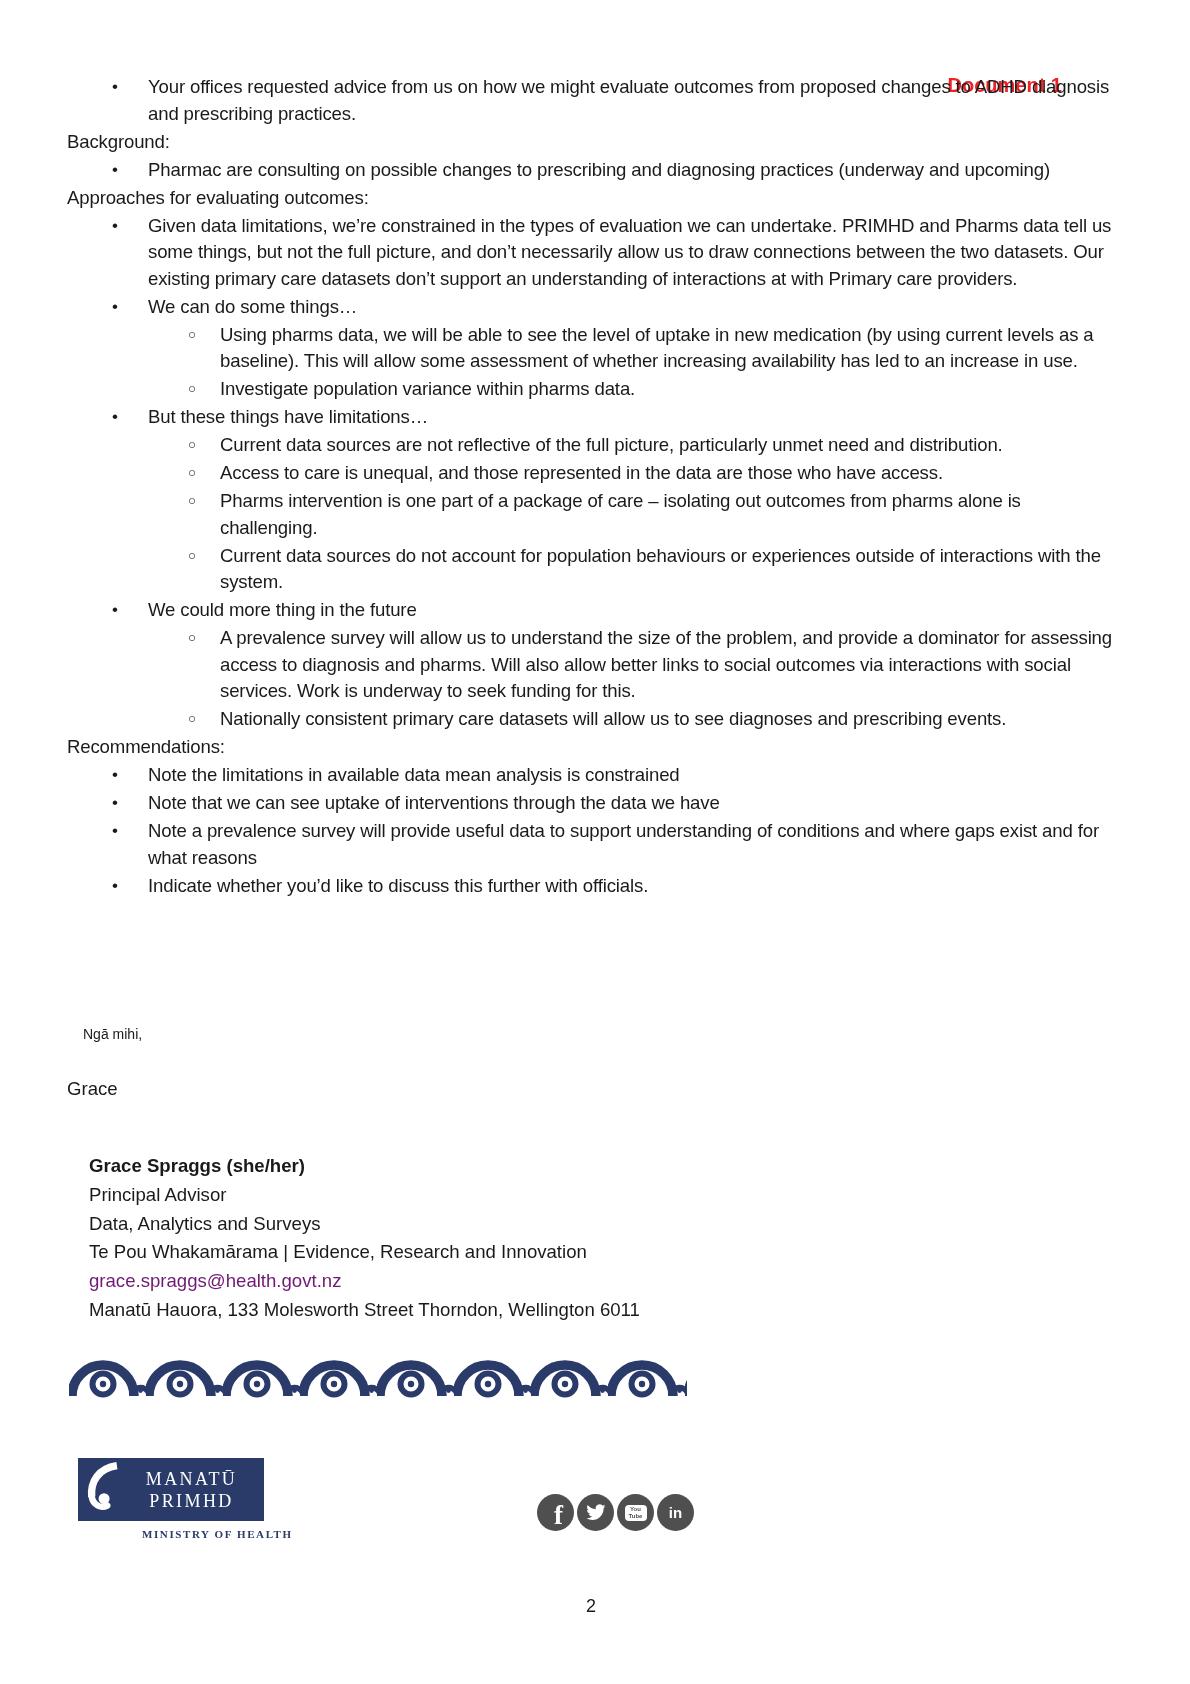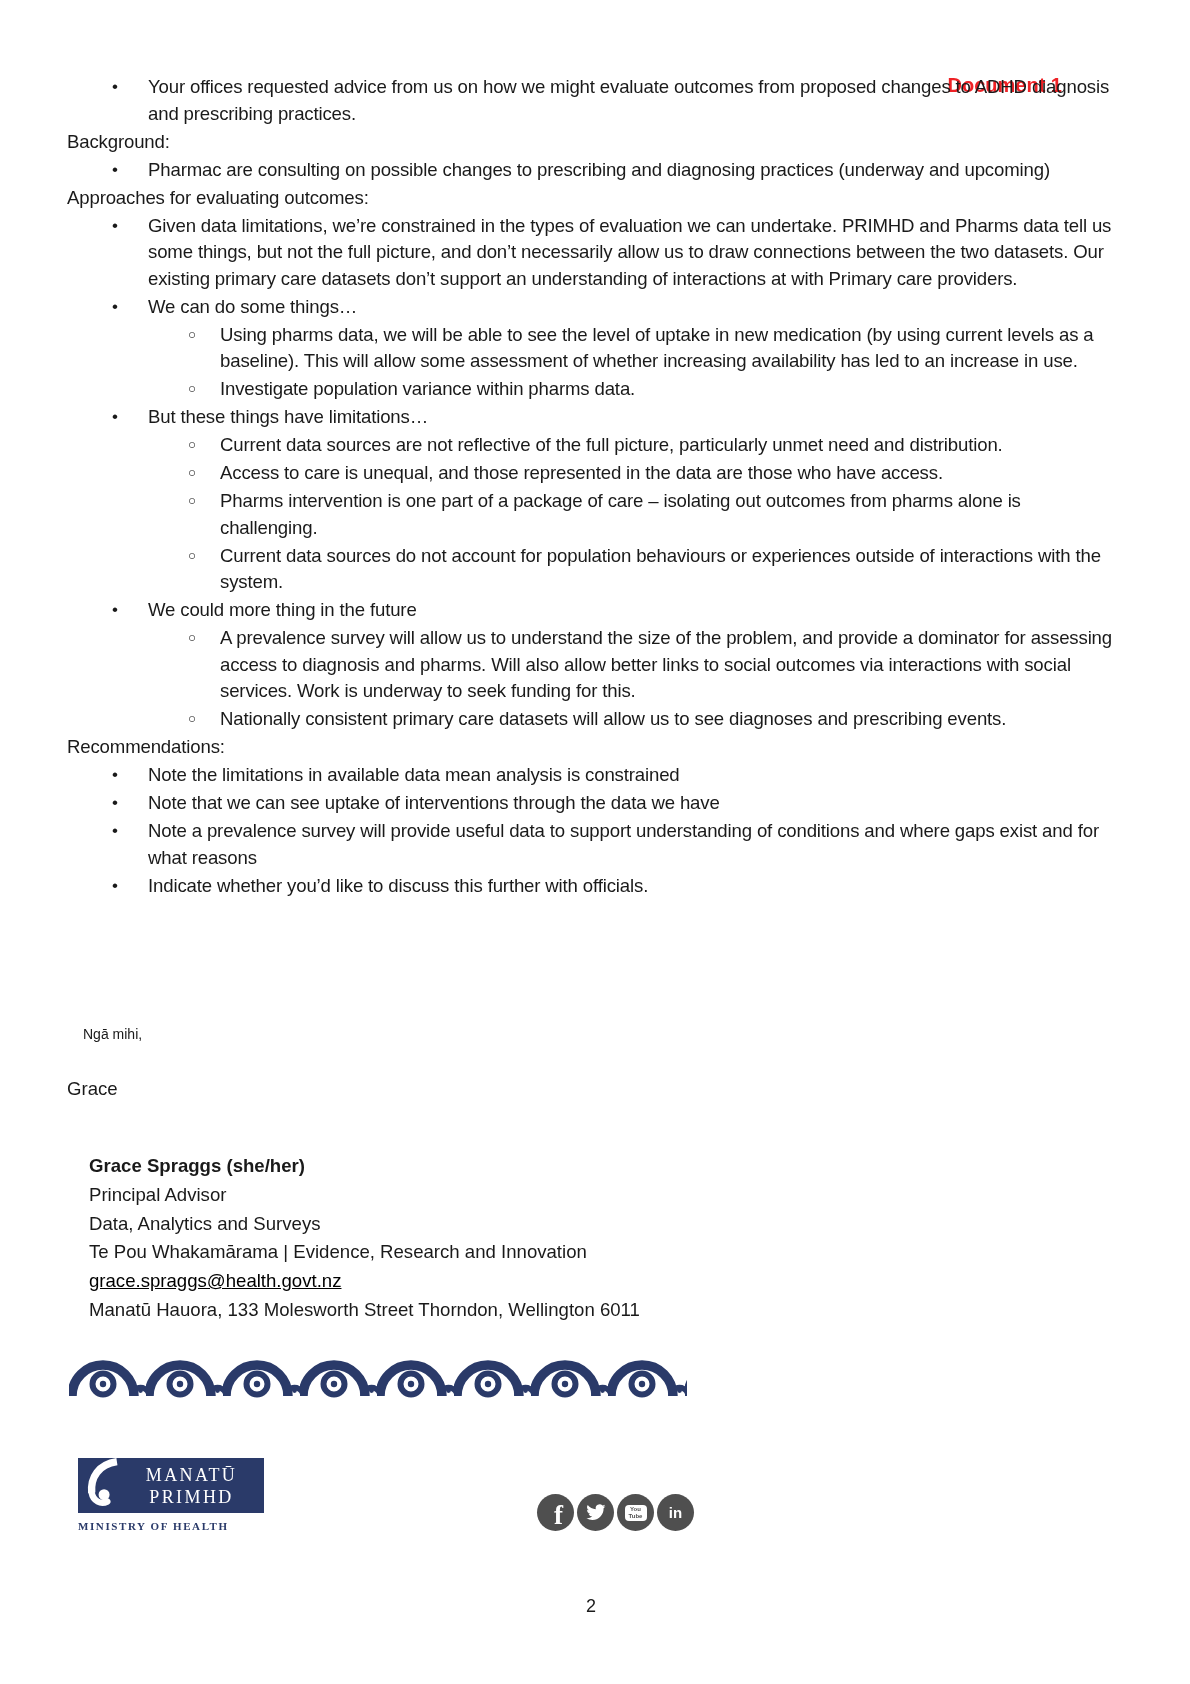--- a/index.html
+++ b/index.html
@@ -20,30 +20,30 @@
   .blk{position:relative;margin:0 0 1.5px 0;}
   .t-bullet1{padding-left:81px;}
   .t-bullet1 > .marker{position:absolute;left:45px;top:0;font-size:17px;}
   .t-bullet2{padding-left:153px;}
   .t-bullet2 > .marker{position:absolute;left:121px;top:0;font-size:13.5px;}
   
   .salutation{position:absolute;left:83px;top:1026px;font-size:14px;}
   .closing-name{position:absolute;left:67px;top:1078px;font-size:18.6px;text-align:center;}
   .signature{position:absolute;left:73px;top:1152px;font-size:18.6px;line-height:28.8px;margin-left:16px;}
   .sig-name{font-weight:700;}
-  .email{color:#000000;text-decoration:underline;cursor:pointer;}
+  .email{color:#701a75;cursor:pointer;}
   
   .koru-border{position:absolute;left:69px;top:1348px;}
   
   .logo{position:absolute;left:78px;top:1458px;width:186px;}
-  .logo-box{height:55px;background:#2a3a69;display:flex;align-items:center;padding:0 8px 0 5px;box-sizing:border-box;}
+  .logo-box{height:63px;background:#2a3a69;display:flex;align-items:center;padding:0 8px 0 5px;box-sizing:border-box;}
   .logo-koru{width:44px;height:55px;flex:none;}
   .logo-text{flex:1;text-align:center;font-family:"Liberation Serif",serif;color:#ffffff;
     font-size:18px;letter-spacing:2.4px;line-height:22px;}
-  .logo-sub{margin-top:7px;font-family:"Liberation Serif",serif;color:#2a3a69;
+  .logo-sub{margin-top:7px;margin-left:64px;font-family:"Liberation Serif",serif;color:#2a3a69;
     font-size:11px;font-weight:700;letter-spacing:1.6px;white-space:nowrap;}
   
   .socials{position:absolute;left:537px;top:1494px;display:flex;gap:3px;}
   .sicon{width:37px;height:37px;border-radius:50%;background:#4f4f4f;color:#fff;
     display:flex;align-items:center;justify-content:center;cursor:pointer;overflow:hidden;}
   .fb-glyph{font-family:"Liberation Serif",serif;font-weight:700;font-size:27px;transform:translate(3px,3px);}
   .in-glyph{font-weight:700;font-size:15px;letter-spacing:0;}
   .yt-box{background:#ffffff;border-radius:4px;width:22px;height:16px;display:flex;flex-direction:column;
     align-items:center;justify-content:center;color:#4f4f4f;font-size:6px;font-weight:700;line-height:6.5px;}
   

